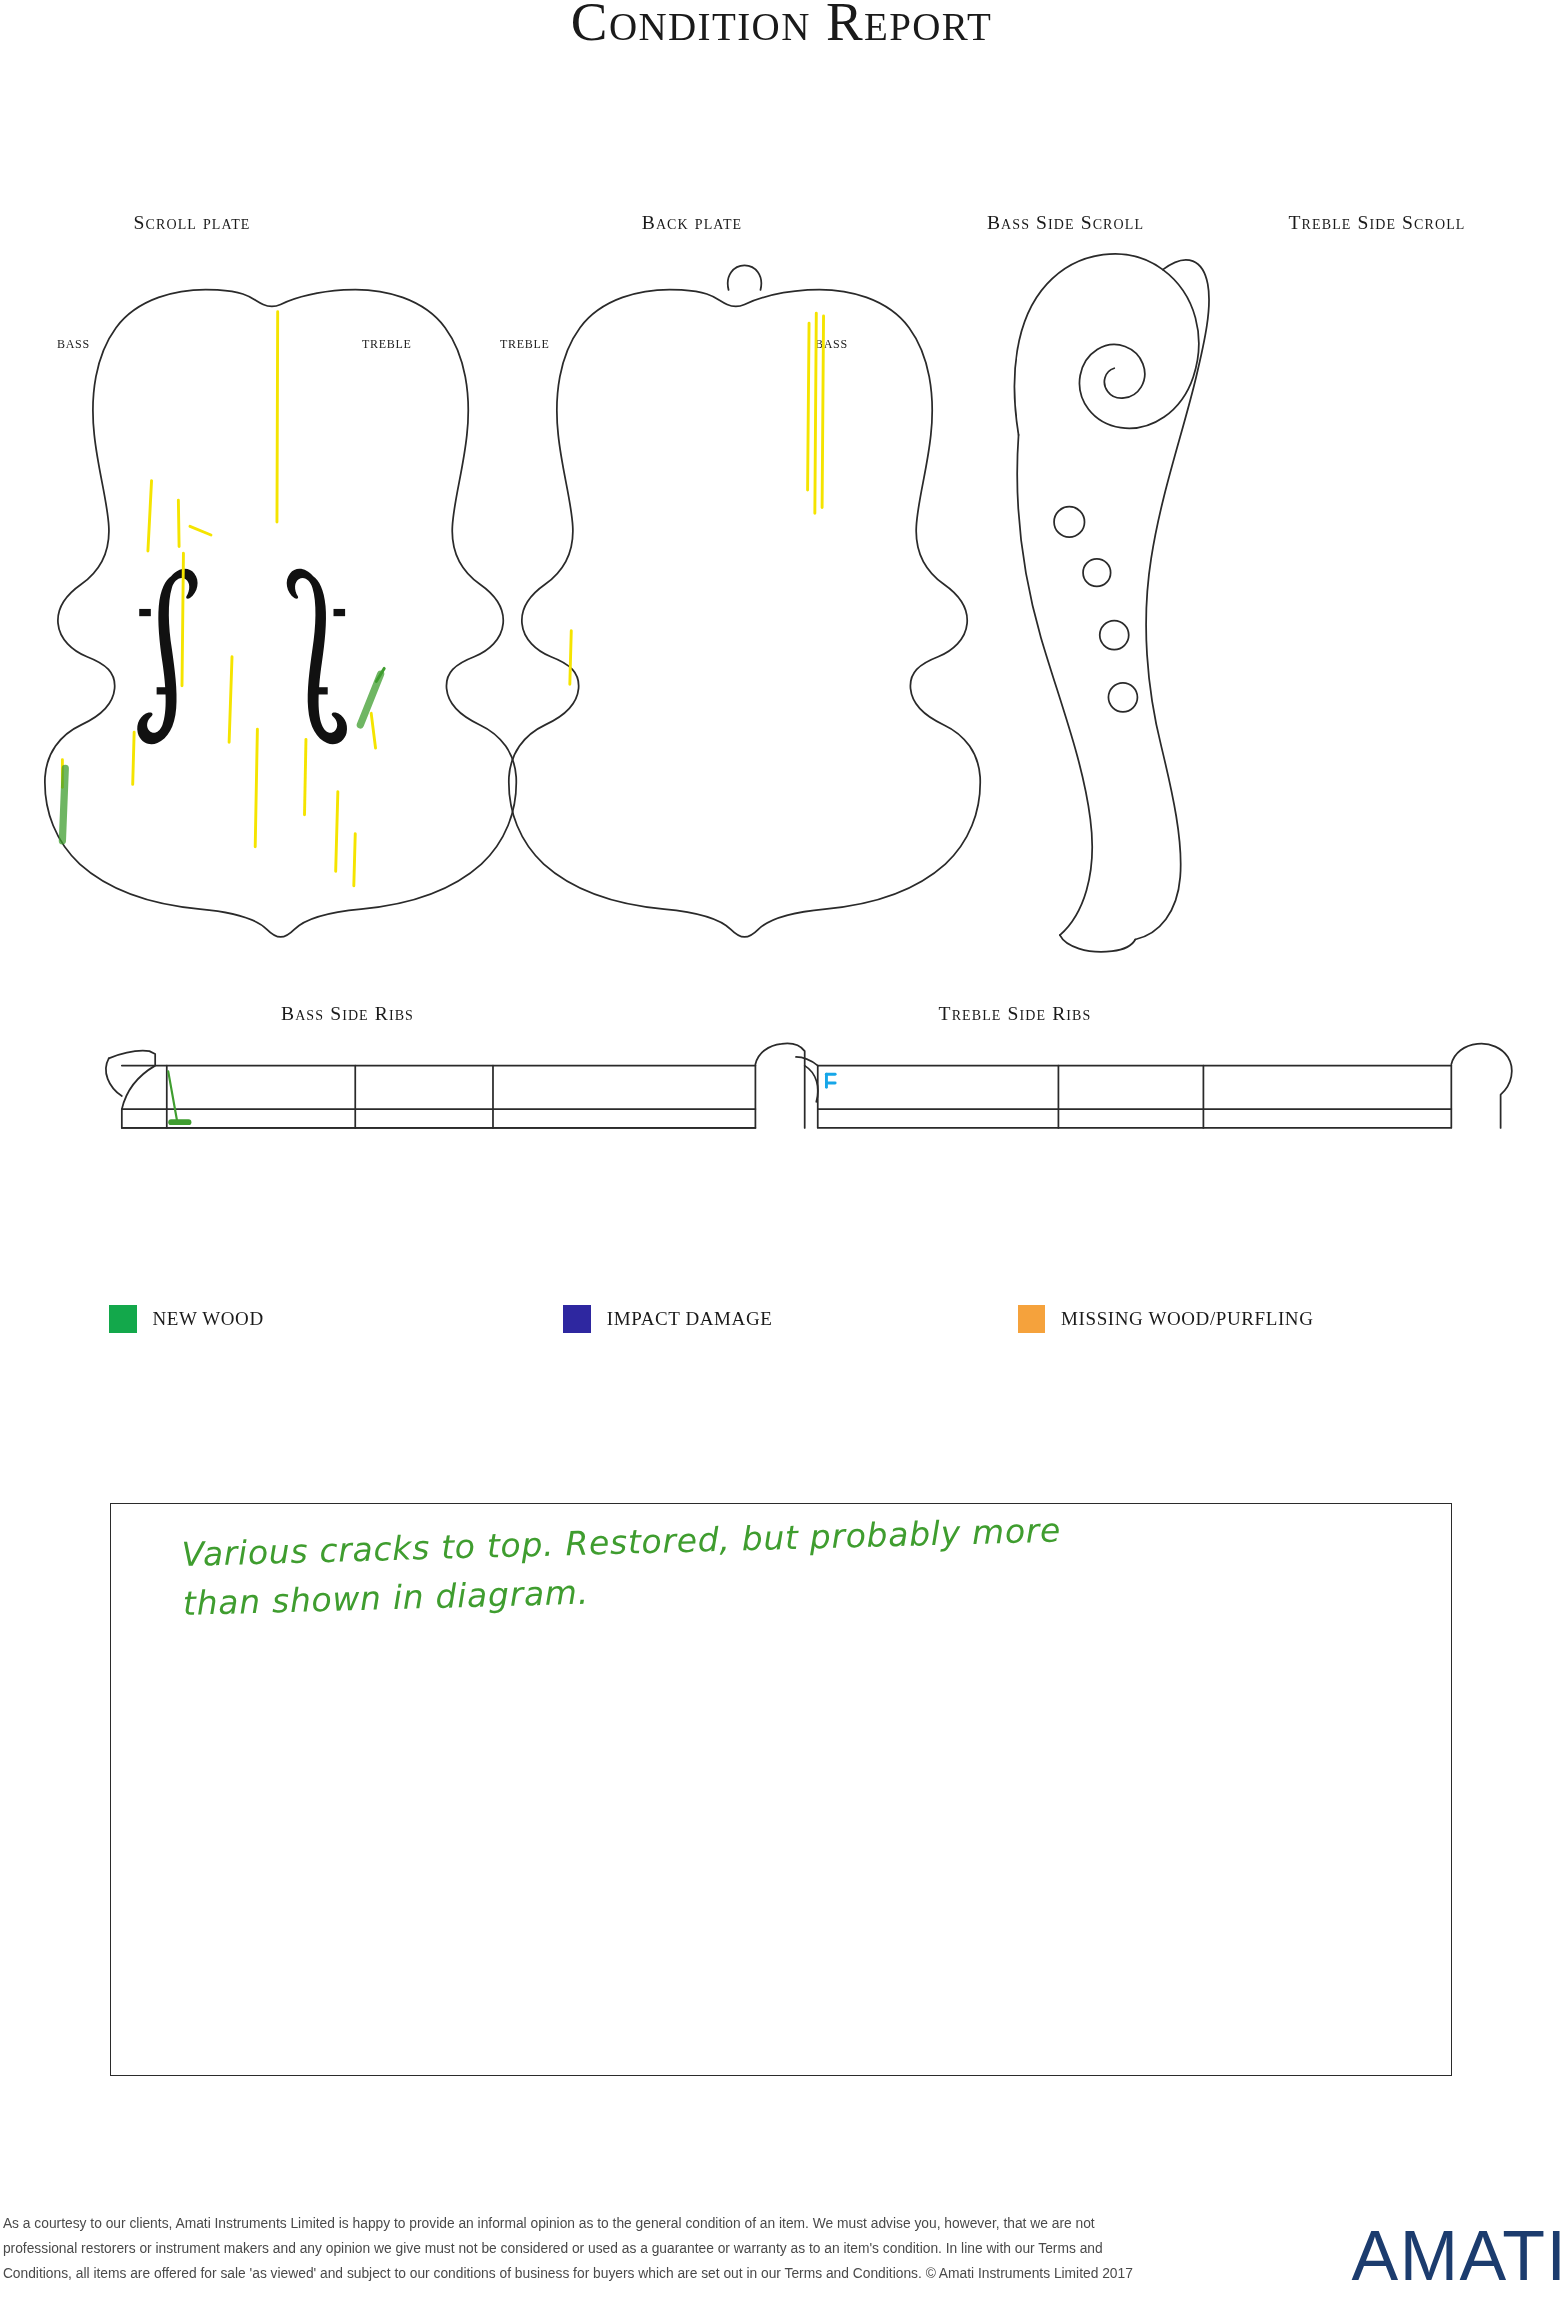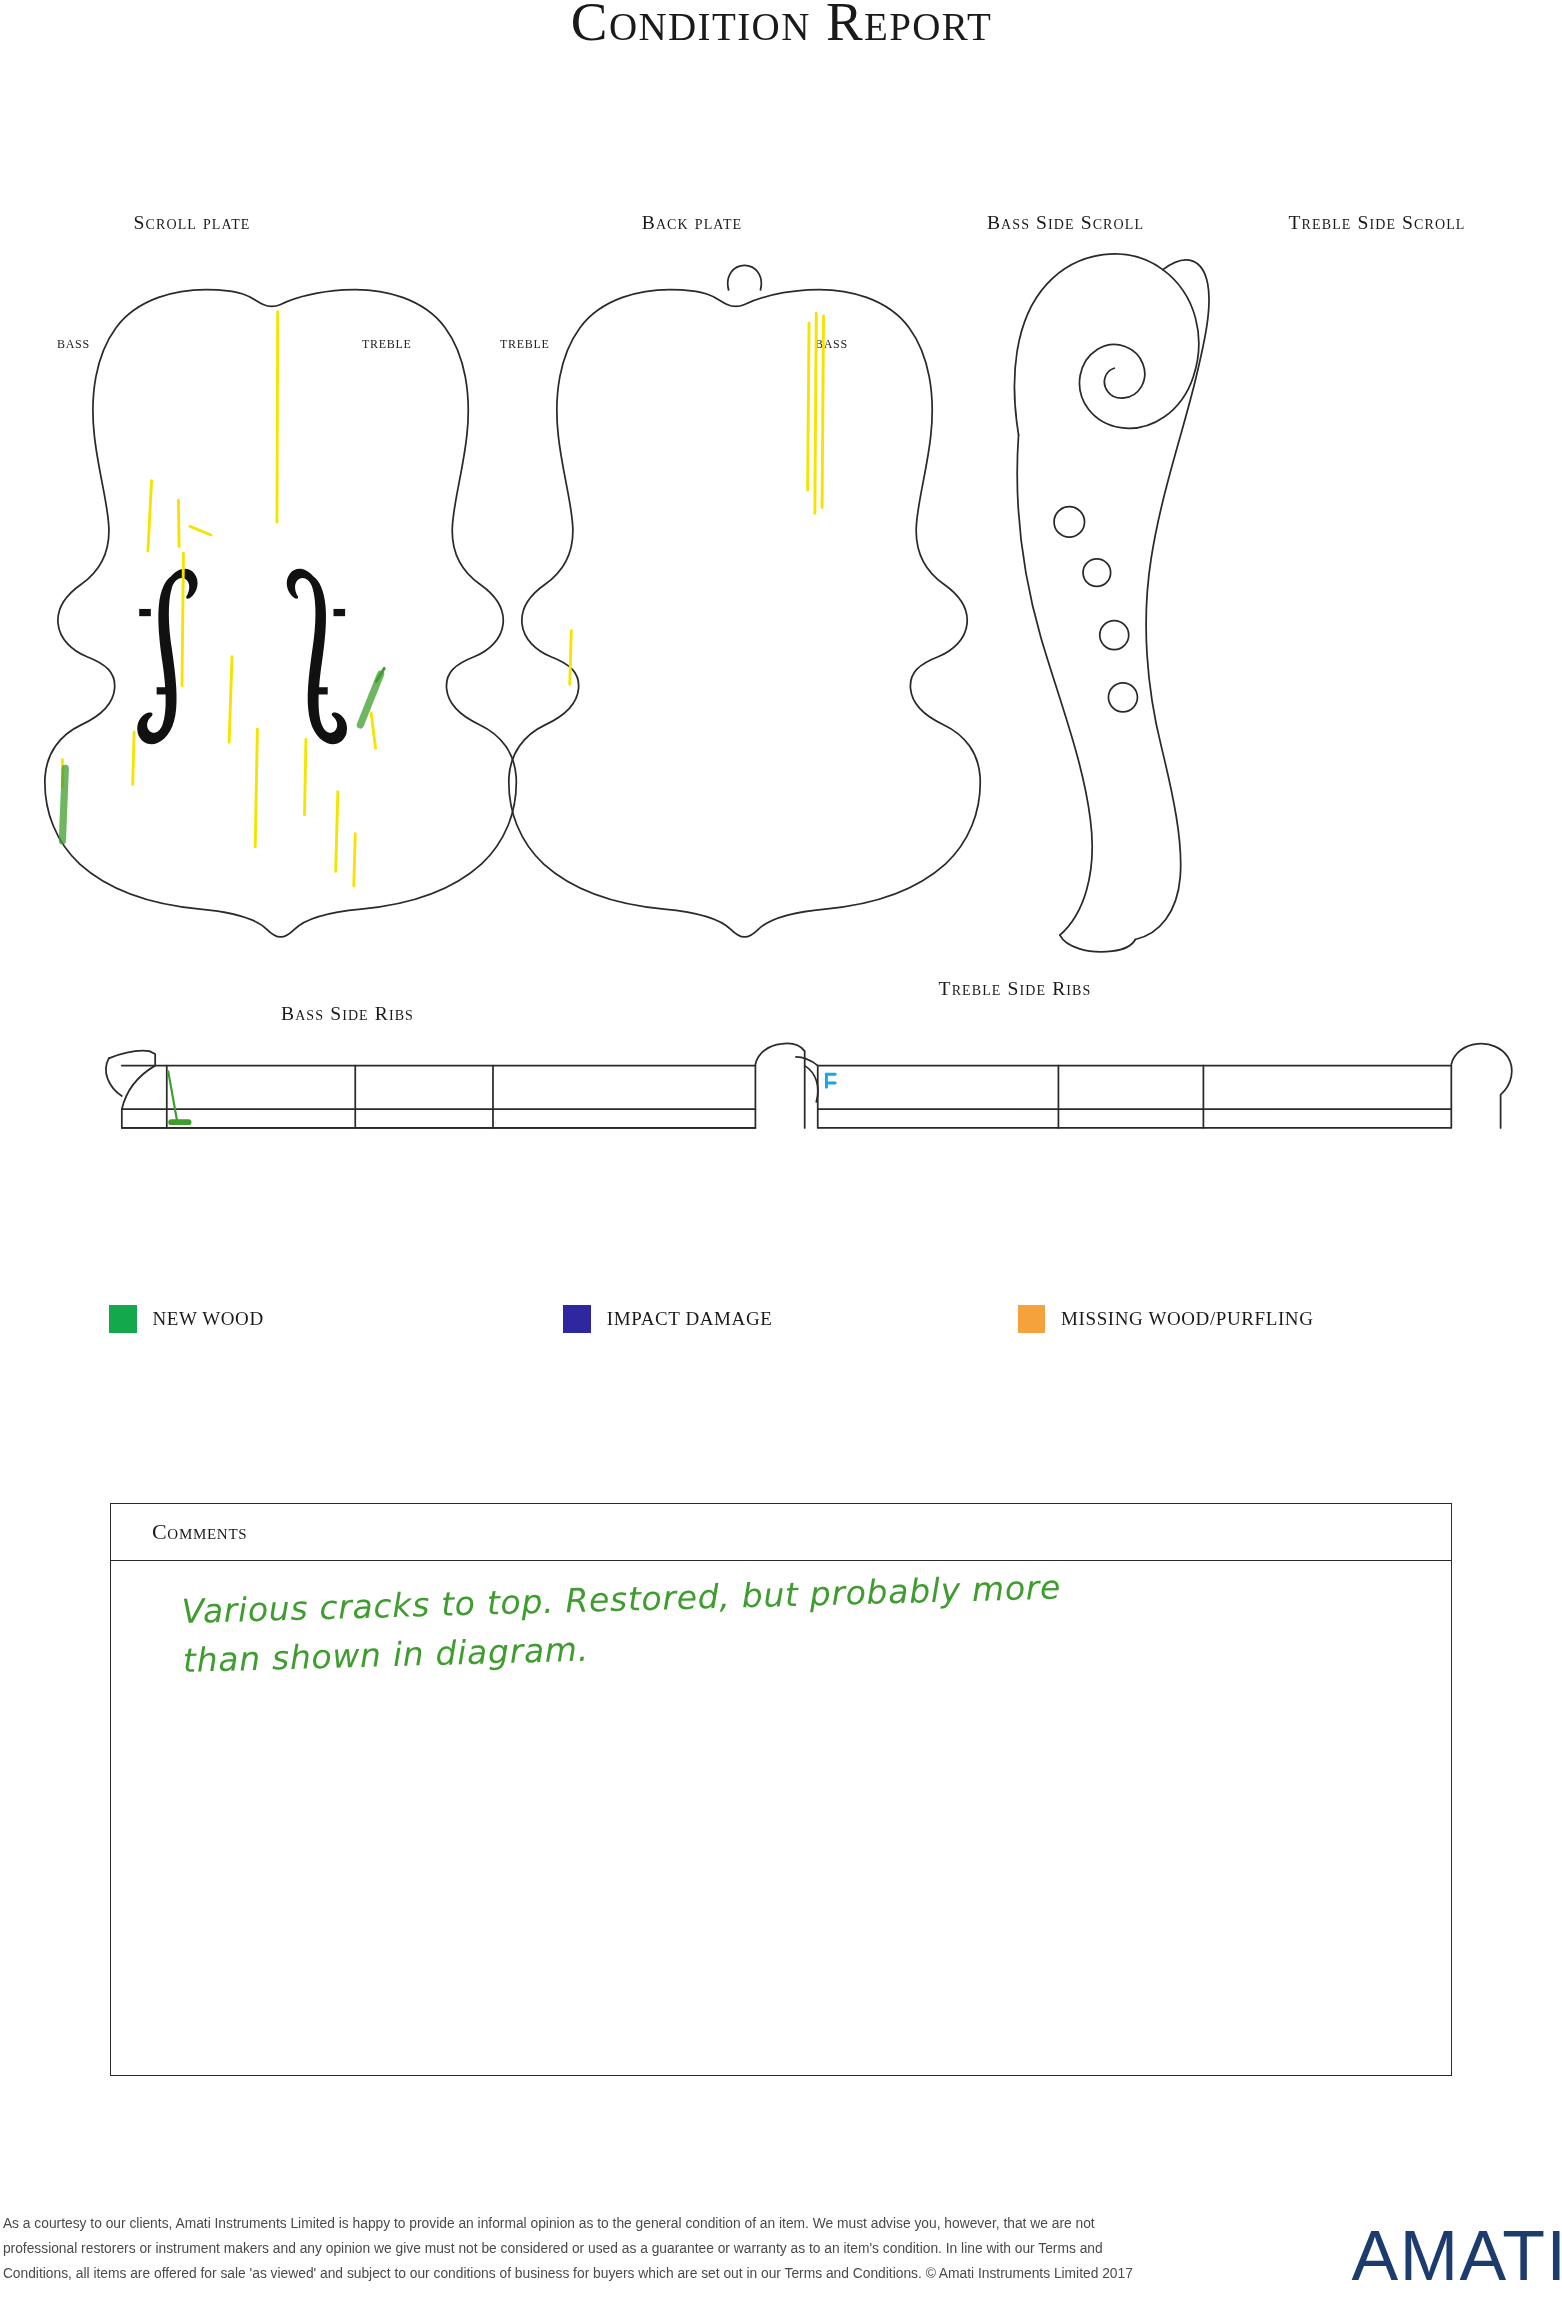--- a/index.html
+++ b/index.html
@@ -160,21 +160,21 @@
 </head>
 <body>
 
 <div class="page-title">Condition Report</div>
 
 <div class="diagram-caption" style="left:87px; top:212px; width:210px;">Scroll plate</div>
 <div class="diagram-caption" style="left:587px; top:212px; width:210px;">Back plate</div>
 <div class="diagram-caption" style="left:935px; top:212px; width:261px;">Bass Side Scroll</div>
 <div class="diagram-caption" style="left:1232px; top:212px; width:290px;">Treble Side Scroll</div>
 <div class="diagram-caption" style="left:217px; top:1003px; width:261px;">Bass Side Ribs</div>
-<div class="diagram-caption" style="left:870px; top:978px; width:290px;">Treble Side Ribs</div>
+<div class="diagram-caption" style="left:870px; top:1003px; width:290px;">Treble Side Ribs</div>
 
 <div class="side-label" style="left:57px; top:337px;">BASS</div>
 <div class="side-label" style="left:362px; top:337px;">TREBLE</div>
 <div class="side-label" style="left:500px; top:337px;">TREBLE</div>
 <div class="side-label" style="left:815px; top:337px;">BASS</div>
 
 <svg class="diagrams" viewBox="0 0 2156 3199" xmlns="http://www.w3.org/2000/svg" aria-hidden="true">
   <g fill="none" stroke="#2a2a2a" stroke-width="2.4" stroke-linecap="round" stroke-linejoin="round">
 
     <g>
@@ -398,23 +398,20 @@
       <span class="legend-label">IMPACT DAMAGE</span>
     </div>
     <div class="legend-item">
       <span class="legend-swatch" style="background:#f5a23c"></span>
       <span class="legend-label">MISSING WOOD/PURFLING</span>
     </div>
   </div>
 </div>
 
 <div class="comments-box">
-  <div class="comments-header">
-    <span class="comments-header-label">Comments</span>
-  </div>
   <div class="comments-body">
     <div class="handwriting">
       <div>Various cracks to top. Restored, but probably more</div>
       <div>than shown in diagram.</div>
     </div>
   </div>
 </div>
 
 <div class="footer-text">As a courtesy to our clients, Amati Instruments Limited is happy to provide an informal opinion as to the general condition of an item. We must advise you, however, that we are not professional restorers or instrument makers and any opinion we give must not be considered or used as a guarantee or warranty as to an item's condition. In line with our Terms and Conditions, all items are offered for sale 'as viewed' and subject to our conditions of business for buyers which are set out in our Terms and Conditions. © Amati Instruments Limited 2017</div>
 <div class="brand">AMATI</div>

